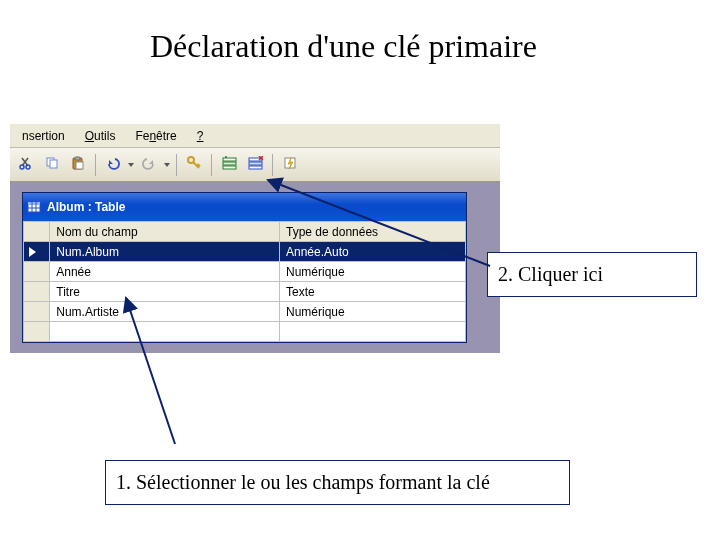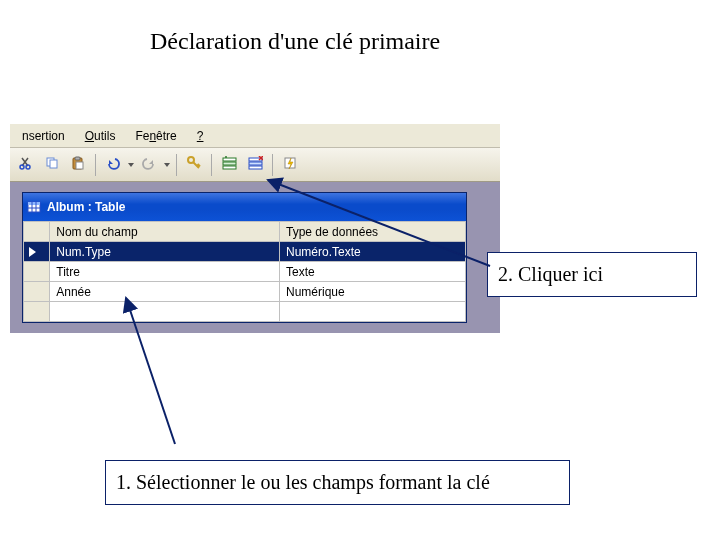--- a/index.html
+++ b/index.html
@@ -8,21 +8,21 @@
       height: 540px;
       background: #fff;
       font-family: "Times New Roman", serif;
       position: relative;
       overflow: hidden;
     }
     .slide-title {
       position: absolute;
       top: 28px;
       left: 150px;
-      font-size: 24px;
+      font-size: 32px;
       color: #000;
     }
     .app-region {
       position: absolute;
       top: 123px;
       left: 10px;
       width: 490px;
       background: #bef264;
       border-top: 1px solid #fff;
       font-family: Tahoma, Verdana, sans-serif;
@@ -288,31 +288,36 @@
             <th class="rowhdr"></th>
             <th class="col-name">Nom du champ</th>
             <th class="col-type">Type de données</th>
           </tr>
         </thead>
         <tbody id="rows-body">
             <tr class="sel">
               <td class="rowhdr">
                 <div class="sel-marker"></div>
               </td>
-              <td class="col-name">Num.Type</td>
-              <td class="col-type">Numéro.Texte</td>
+              <td class="col-name">Num.Album</td>
+              <td class="col-type">Année.Auto</td>
+            </tr>
+            <tr>
+              <td class="rowhdr"></td>
+              <td class="col-name">Année</td>
+              <td class="col-type">Numérique</td>
             </tr>
             <tr>
               <td class="rowhdr"></td>
               <td class="col-name">Titre</td>
               <td class="col-type">Texte</td>
             </tr>
             <tr>
               <td class="rowhdr"></td>
-              <td class="col-name">Année</td>
+              <td class="col-name">Num.Artiste</td>
               <td class="col-type">Numérique</td>
             </tr>
             <tr>
               <td class="rowhdr"></td>
               <td class="col-name"></td>
               <td class="col-type"></td>
             </tr>
           </tbody>
       </table>
     </div>

